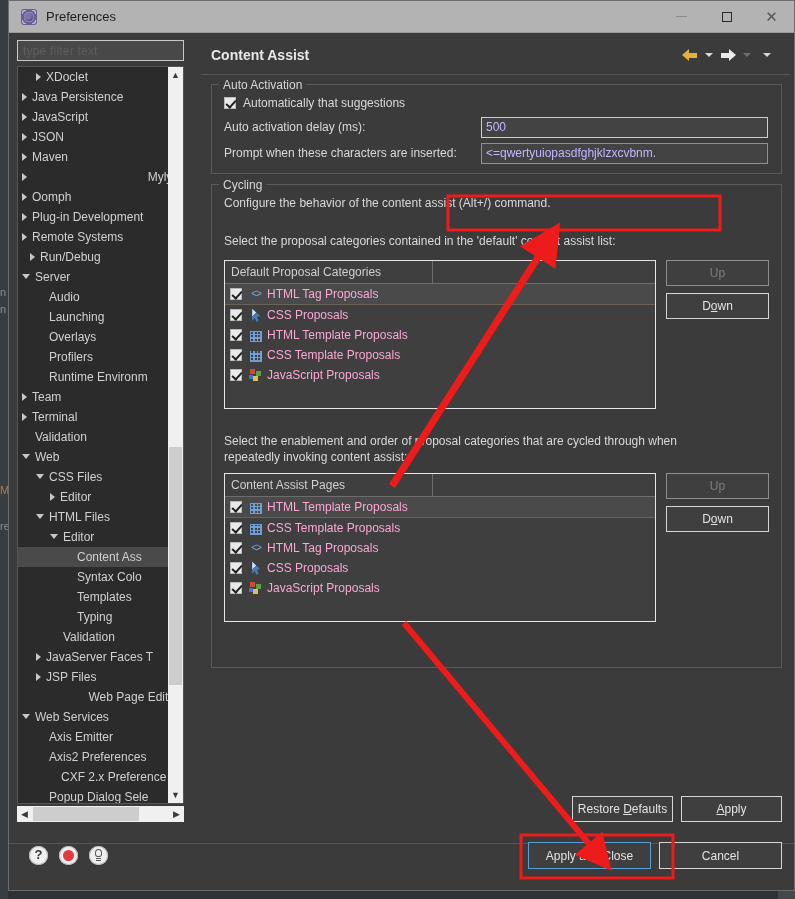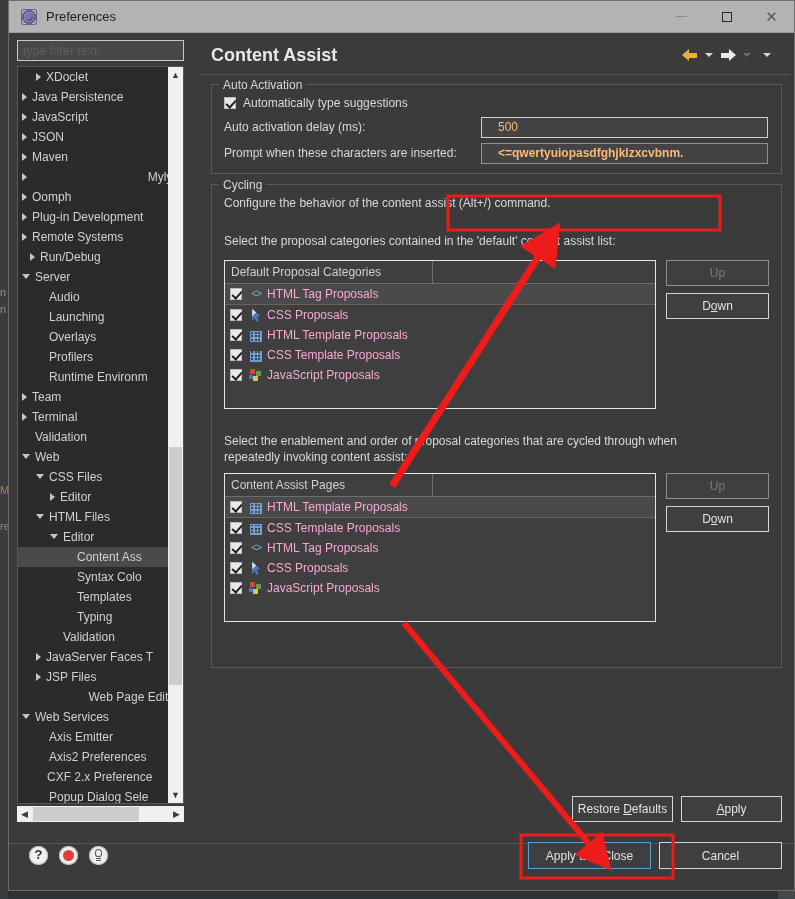--- a/index.html
+++ b/index.html
@@ -111,21 +111,21 @@
   #ths .arrbtn{position:absolute;top:0;width:15px;height:16px;display:flex;align-items:center;justify-content:center;color:#3a3a3a;font-size:9px;}
   #ths .arrbtn.l{left:0;} #ths .arrbtn.r{right:0;}
   #ths .thumb{position:absolute;top:1px;height:14px;background:#cdcdcd;left:16px;width:106px;}
 
   
   #rightpane{
     position:absolute;left:192px;top:4px;right:4px;bottom:68px;
     background:#3b3b3b;
   }
   #pagehdr{height:38px;display:flex;align-items:center;border-bottom:1px solid #555;position:relative;}
-  #pagehdr .ptitle{font-size:18px;font-weight:bold;color:#e8e8e8;padding-left:10px;}
+  #pagehdr .ptitle{font-size:14px;font-weight:bold;color:#e8e8e8;padding-left:10px;}
   #navicons{margin-left:auto;display:flex;align-items:center;padding-right:14px;gap:2px;}
   .navarrow{width:16px;height:14px;position:relative;}
   .navarrow .shaft{position:absolute;top:5px;height:5px;width:8px;}
   .navarrow .head{position:absolute;top:1px;width:0;height:0;border-top:6.5px solid transparent;border-bottom:6.5px solid transparent;}
   .navarrow.back .shaft{right:1px;background:#e3b13c;}
   .navarrow.back .head{left:0;border-right:7px solid #e3b13c;}
   .navarrow.fwd .shaft{left:1px;background:#eaeaea;}
   .navarrow.fwd .head{right:0;border-left:7px solid #eaeaea;}
   .caret{width:0;height:0;border-left:4px solid transparent;border-right:4px solid transparent;border-top:4px solid #9a9a9a;margin:0 5px;}
   .caret.bright{border-top-color:#d8d8d8;}
@@ -150,23 +150,23 @@
     content:"";position:absolute;left:3px;top:0px;width:4px;height:8px;
     border:solid #1f1f1f;border-width:0 2px 2px 0;transform:rotate(42deg);
   }
   .lbl{font-size:12px;color:#d9d9d9;}
   .u{text-decoration:underline;}
 
   .frow{display:flex;align-items:center;height:24px;margin-top:2px;}
   .frow .flabel{font-size:12px;color:#d9d9d9;}
   .tfield{
     background:#434343;border:1px solid #cfcfcf;box-sizing:border-box;height:21px;
-    display:flex;align-items:center;padding-left:16px;font-size:12px;color:#fdba74;
-  }
-  .tfield.focus{border-color:#5a9fd4;font-weight:bold;}
+    display:flex;align-items:center;padding-left:4px;font-size:12px;color:#c4b5fd;
+  }
+  .tfield.focus{border-color:#5a9fd4;}
 
   .desc{font-size:12px;color:#d9d9d9;line-height:16px;}
 
   
   .tblwrap{display:flex;gap:10px;align-items:flex-start;}
   .tbl{
     flex:1 1 auto;border:1px solid #e6e6e6;background:#3f3f3f;box-sizing:border-box;
     height:149px;overflow:hidden;
   }
   .tbl .thead{display:flex;height:22px;border-bottom:1px solid #6d6d6d;}
@@ -396,21 +396,21 @@
               <span class="tw">Web Services</span>
             </div>
             <div class="trow" style="padding-left: 18px;">
               <span class="arrow none"></span>
               <span class="tw">Axis Emitter</span>
             </div>
             <div class="trow" style="padding-left: 18px;">
               <span class="arrow none"></span>
               <span class="tw">Axis2 Preferences</span>
             </div>
-            <div class="trow" style="padding-left: 16px;">
+            <div class="trow" style="padding-left: 22px; gap: 8px;">
               <span class="arrow none"></span>
               <span class="tw">CXF 2.x Preference</span>
             </div>
             <div class="trow" style="padding-left: 18px;">
               <span class="arrow none"></span>
               <span class="tw">Popup Dialog Sele</span>
             </div>
           </div>
         <div id="tvs">
           <div class="arrbtn up">▲</div>
@@ -446,21 +446,21 @@
       </div>
 
       <div id="pagebody">
 
 
         <div class="group" style="height:88px;">
           <div class="glabel">Auto Activation</div>
           <div class="ginner" style="padding:8px 12px;">
             <div class="chkrow">
               <span class="chk on"></span>
-              <span class="lbl">Automatically type suggestions</span>
+              <span class="lbl">Automatically that suggestions</span>
             </div>
             <div class="frow">
               <span class="flabel" style="width:257px;">Auto activation delay (ms):</span>
               <span class="tfield" style="width:287px;">500</span>
             </div>
             <div class="frow">
               <span class="flabel" style="width:257px;">Prompt when these characters are inserted:</span>
               <span class="tfield focus" style="width:287px;">&lt;=qwertyuiopasdfghjklzxcvbnm.</span>
             </div>
           </div>

